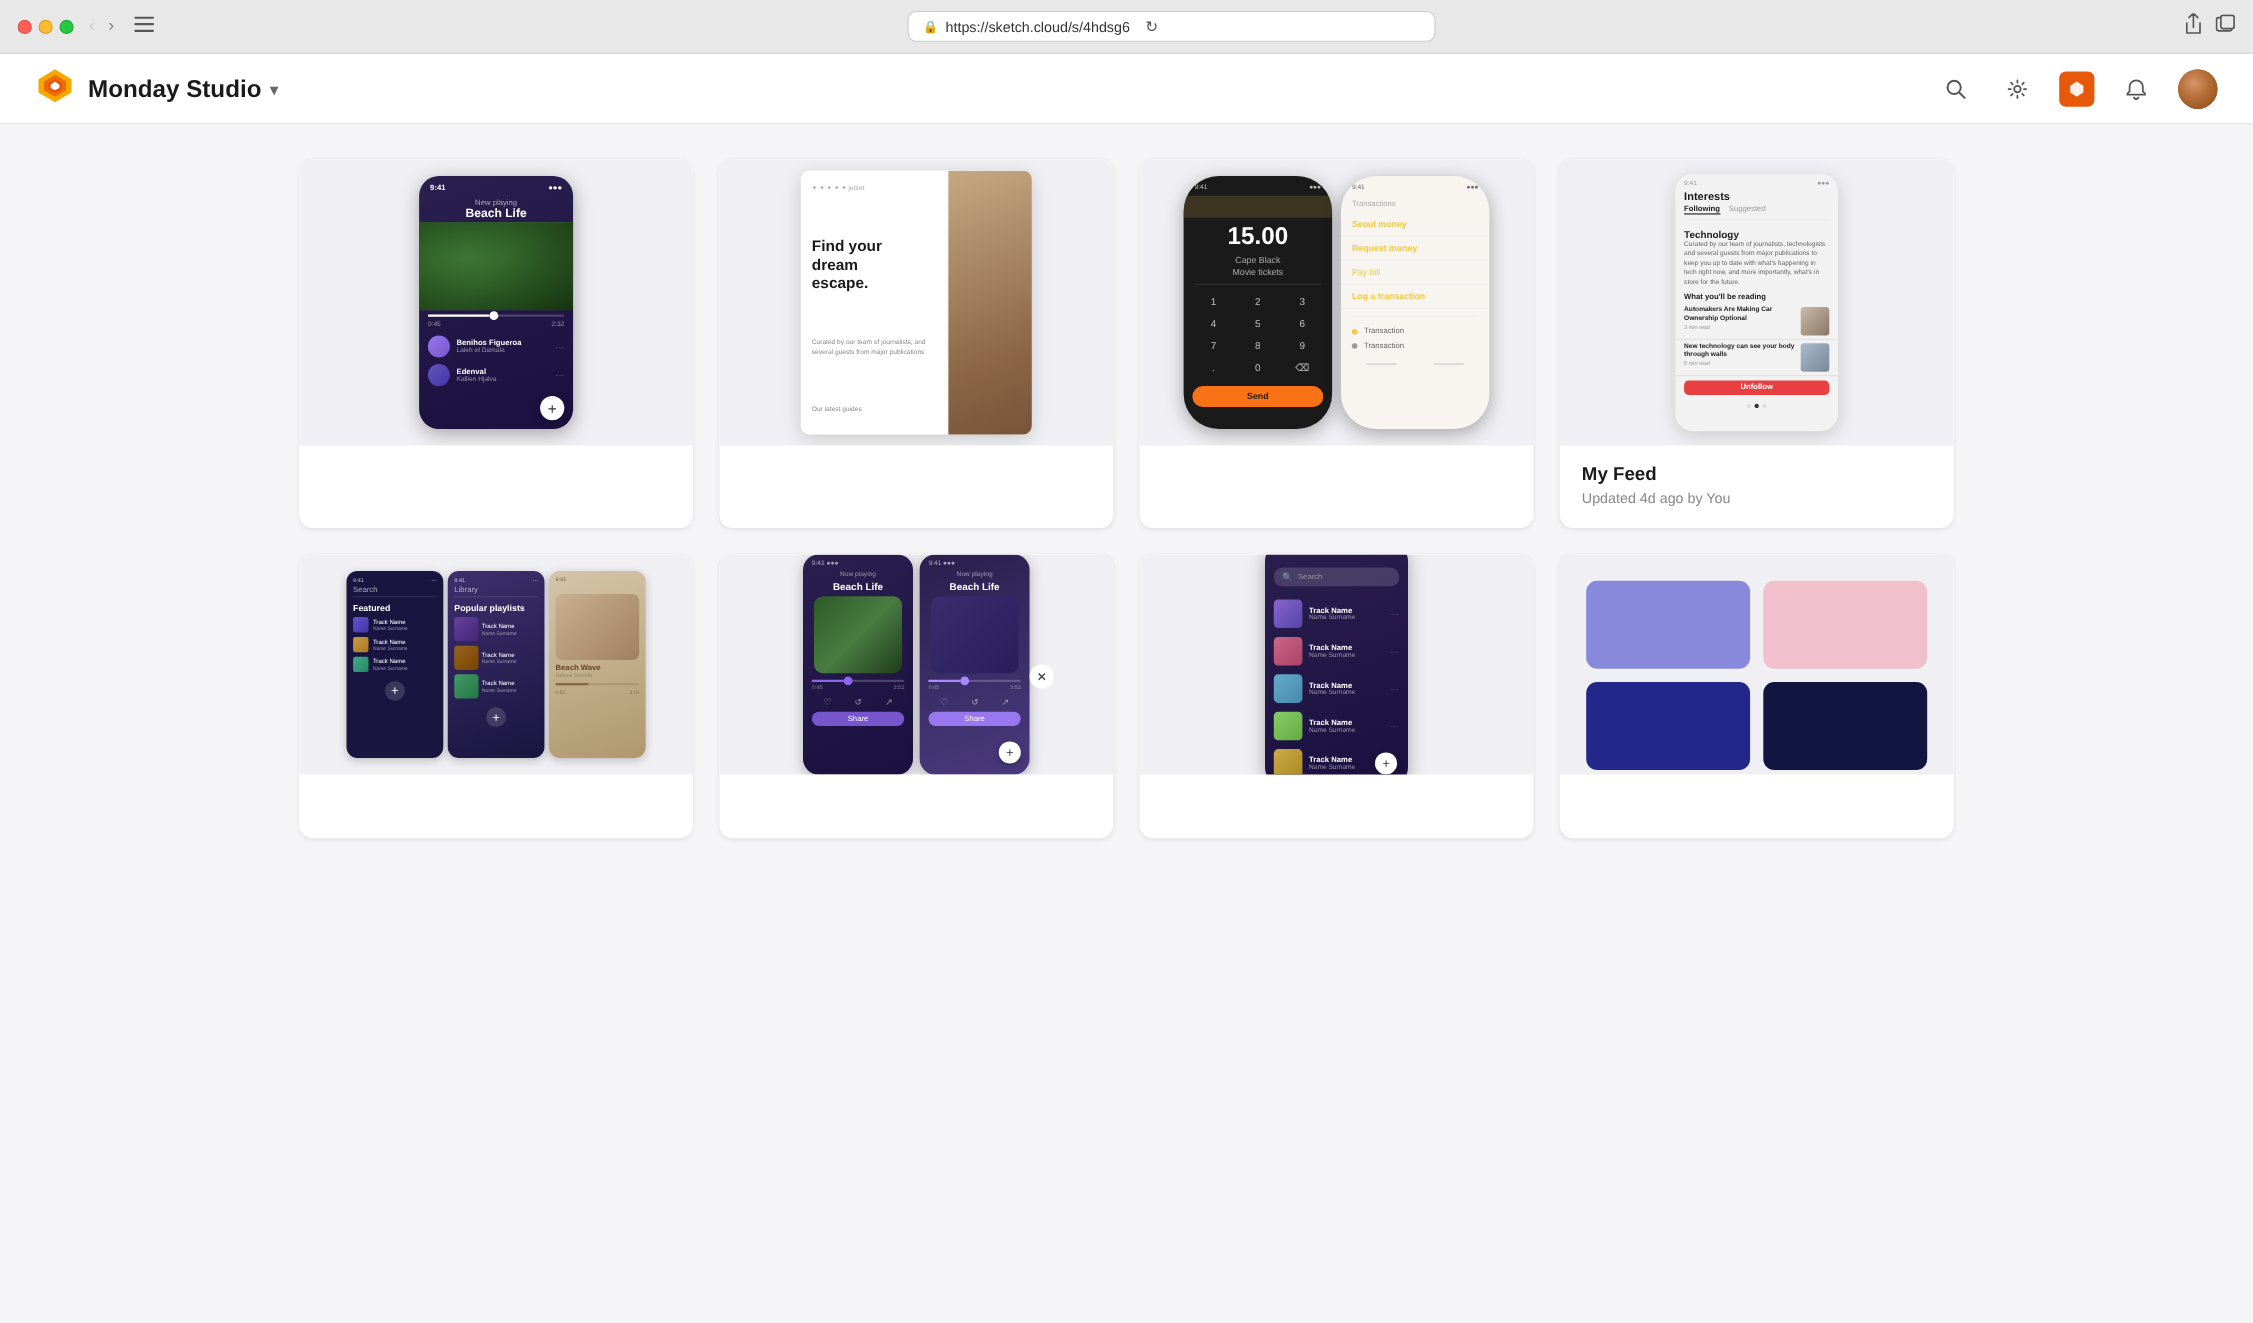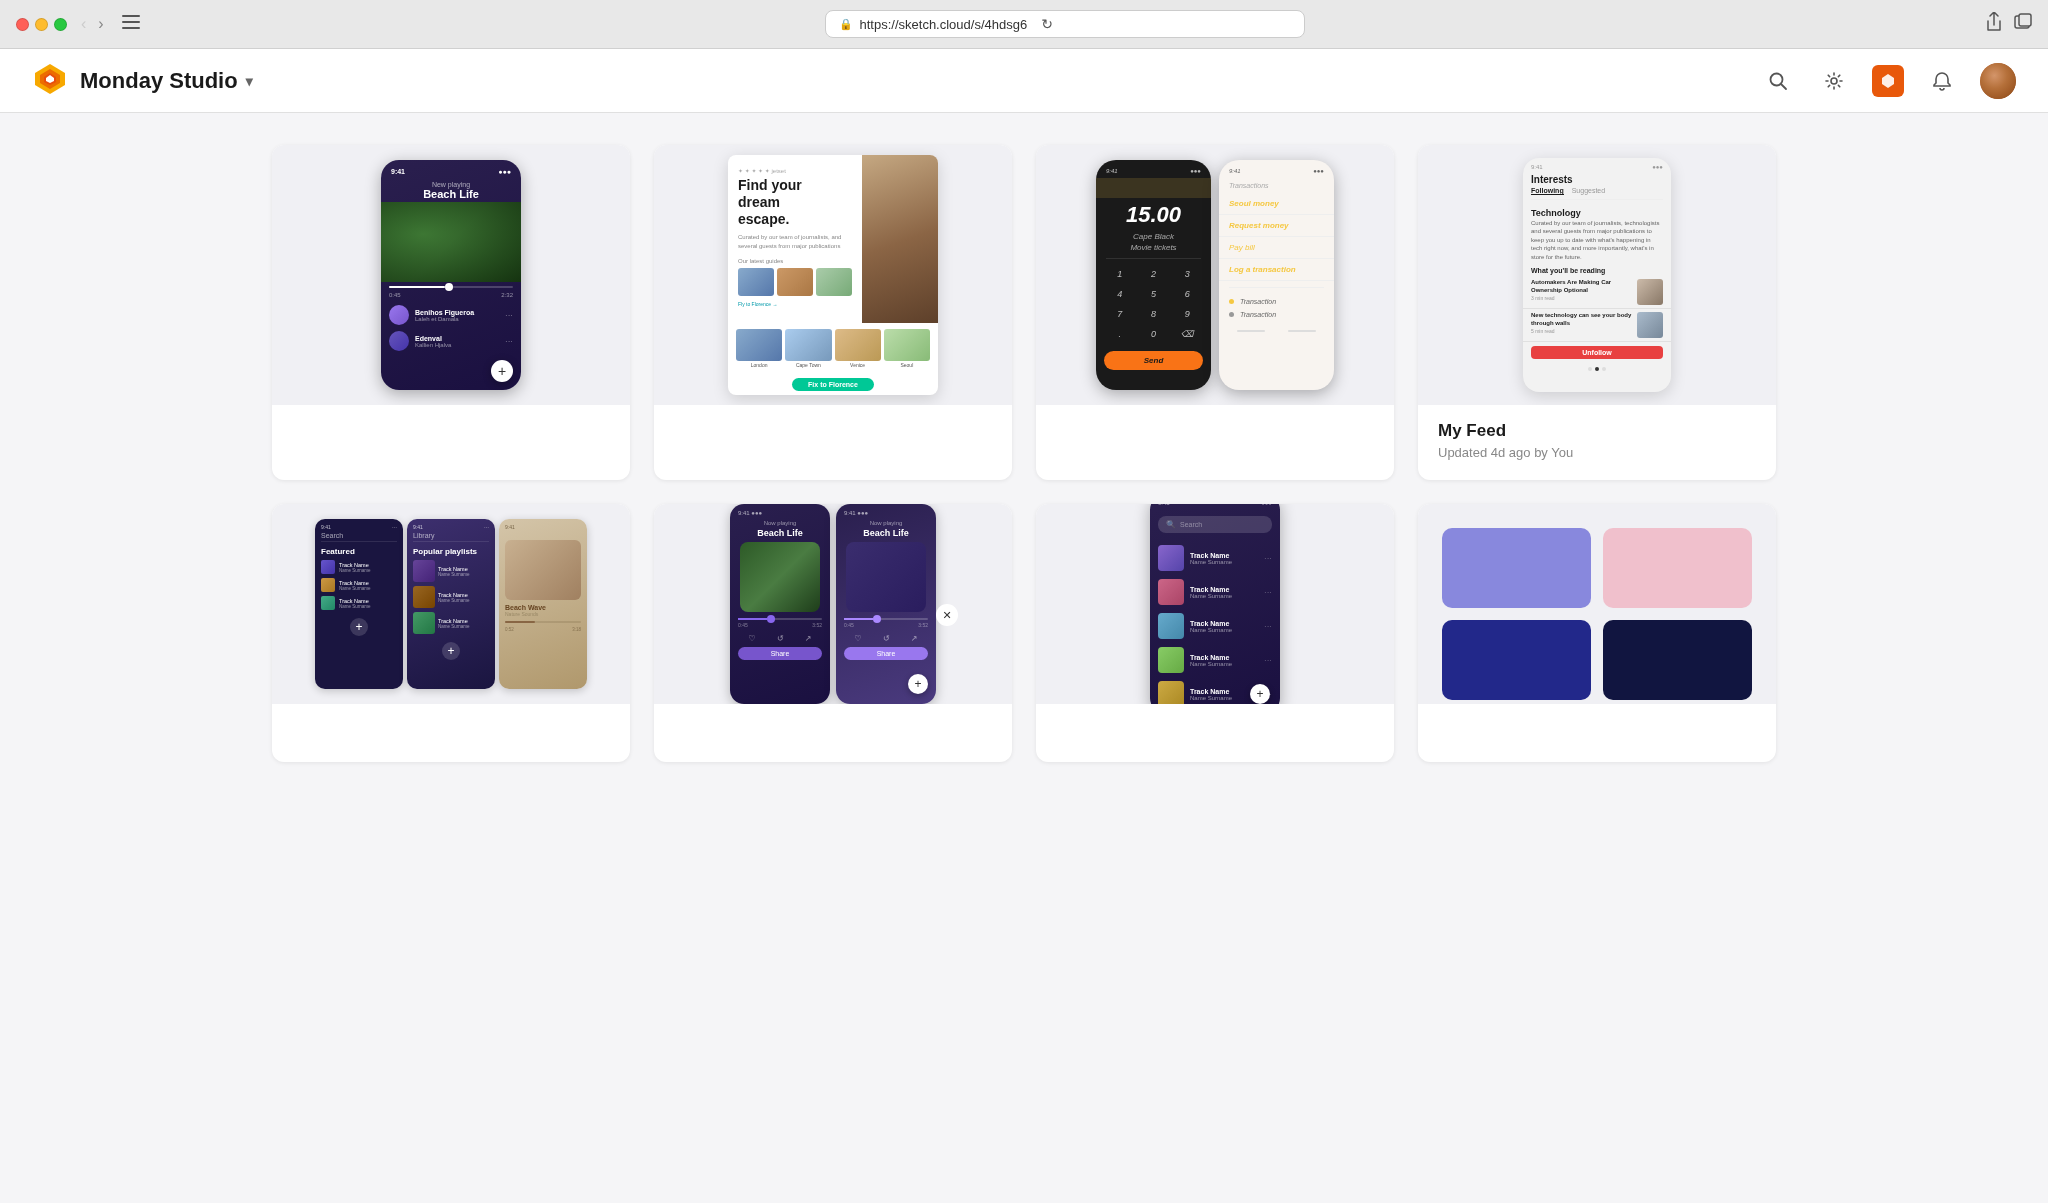--- a/index.html
+++ b/index.html
@@ -363,20 +363,21 @@
     .jetset-top {
       display: flex;
       flex: 1;
     }
     .jetset-left {
       flex: 0 0 55%;
       padding: 12px 10px;
       display: flex;
       flex-direction: column;
       justify-content: flex-start;
+      gap: 37px;
     }
     .jetset-headline {
       font-size: 14px;
       font-weight: 800;
       color: #1a1a1a;
       line-height: 1.2;
       margin-bottom: 6px;
     }
     .jetset-sub {
       font-size: 6px;
@@ -443,27 +444,26 @@
       border-radius: 20px;
       font-weight: 600;
     }
 
     
     .send-money-mockup {
       display: flex;
       gap: 8px;
     }
     .money-screen {
-      width: 115px;
+      width: 135px;
       height: 230px;
       background: #1a1a1a;
-      border-radius: 20px;
+      border-radius: 32px;
       overflow: hidden;
       box-shadow: 0 4px 16px rgba(0,0,0,0.3);
-      font-style: italic;
     }
     .money-screen-light {
       background: #f8f4f0;
     }
     .money-header {
       padding: 8px 10px 4px;
       display: flex;
       justify-content: space-between;
       align-items: center;
     }

